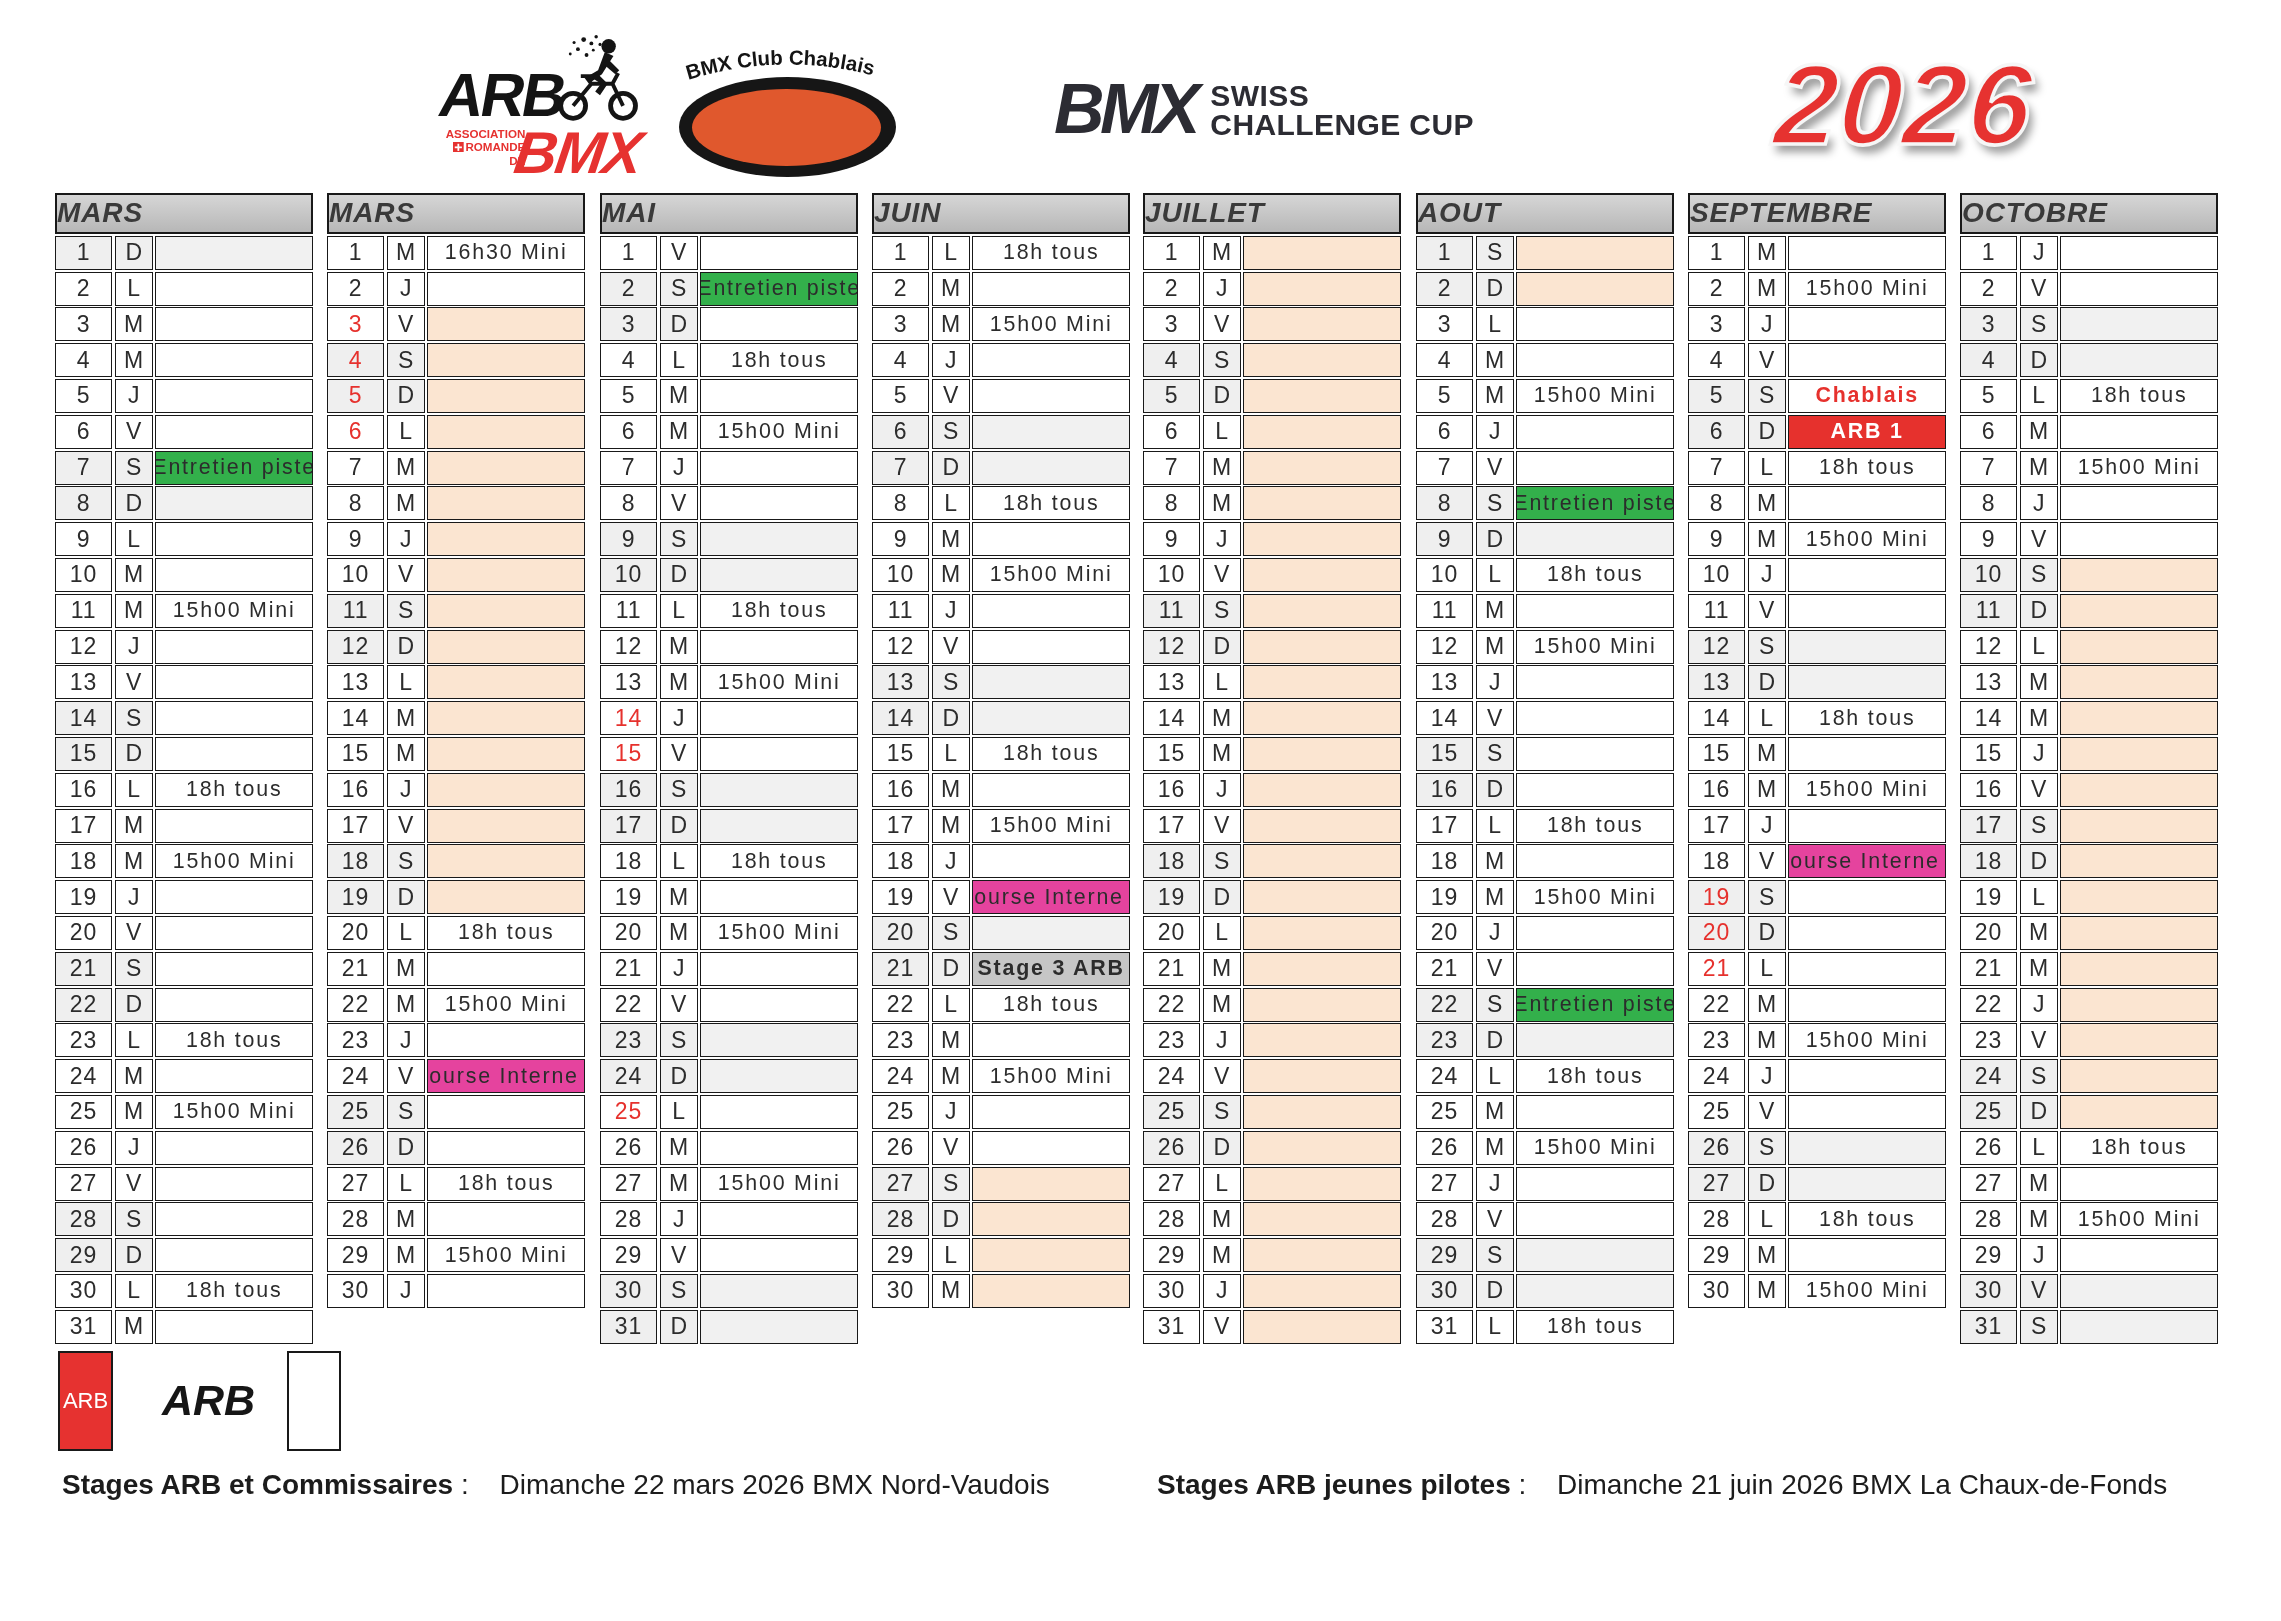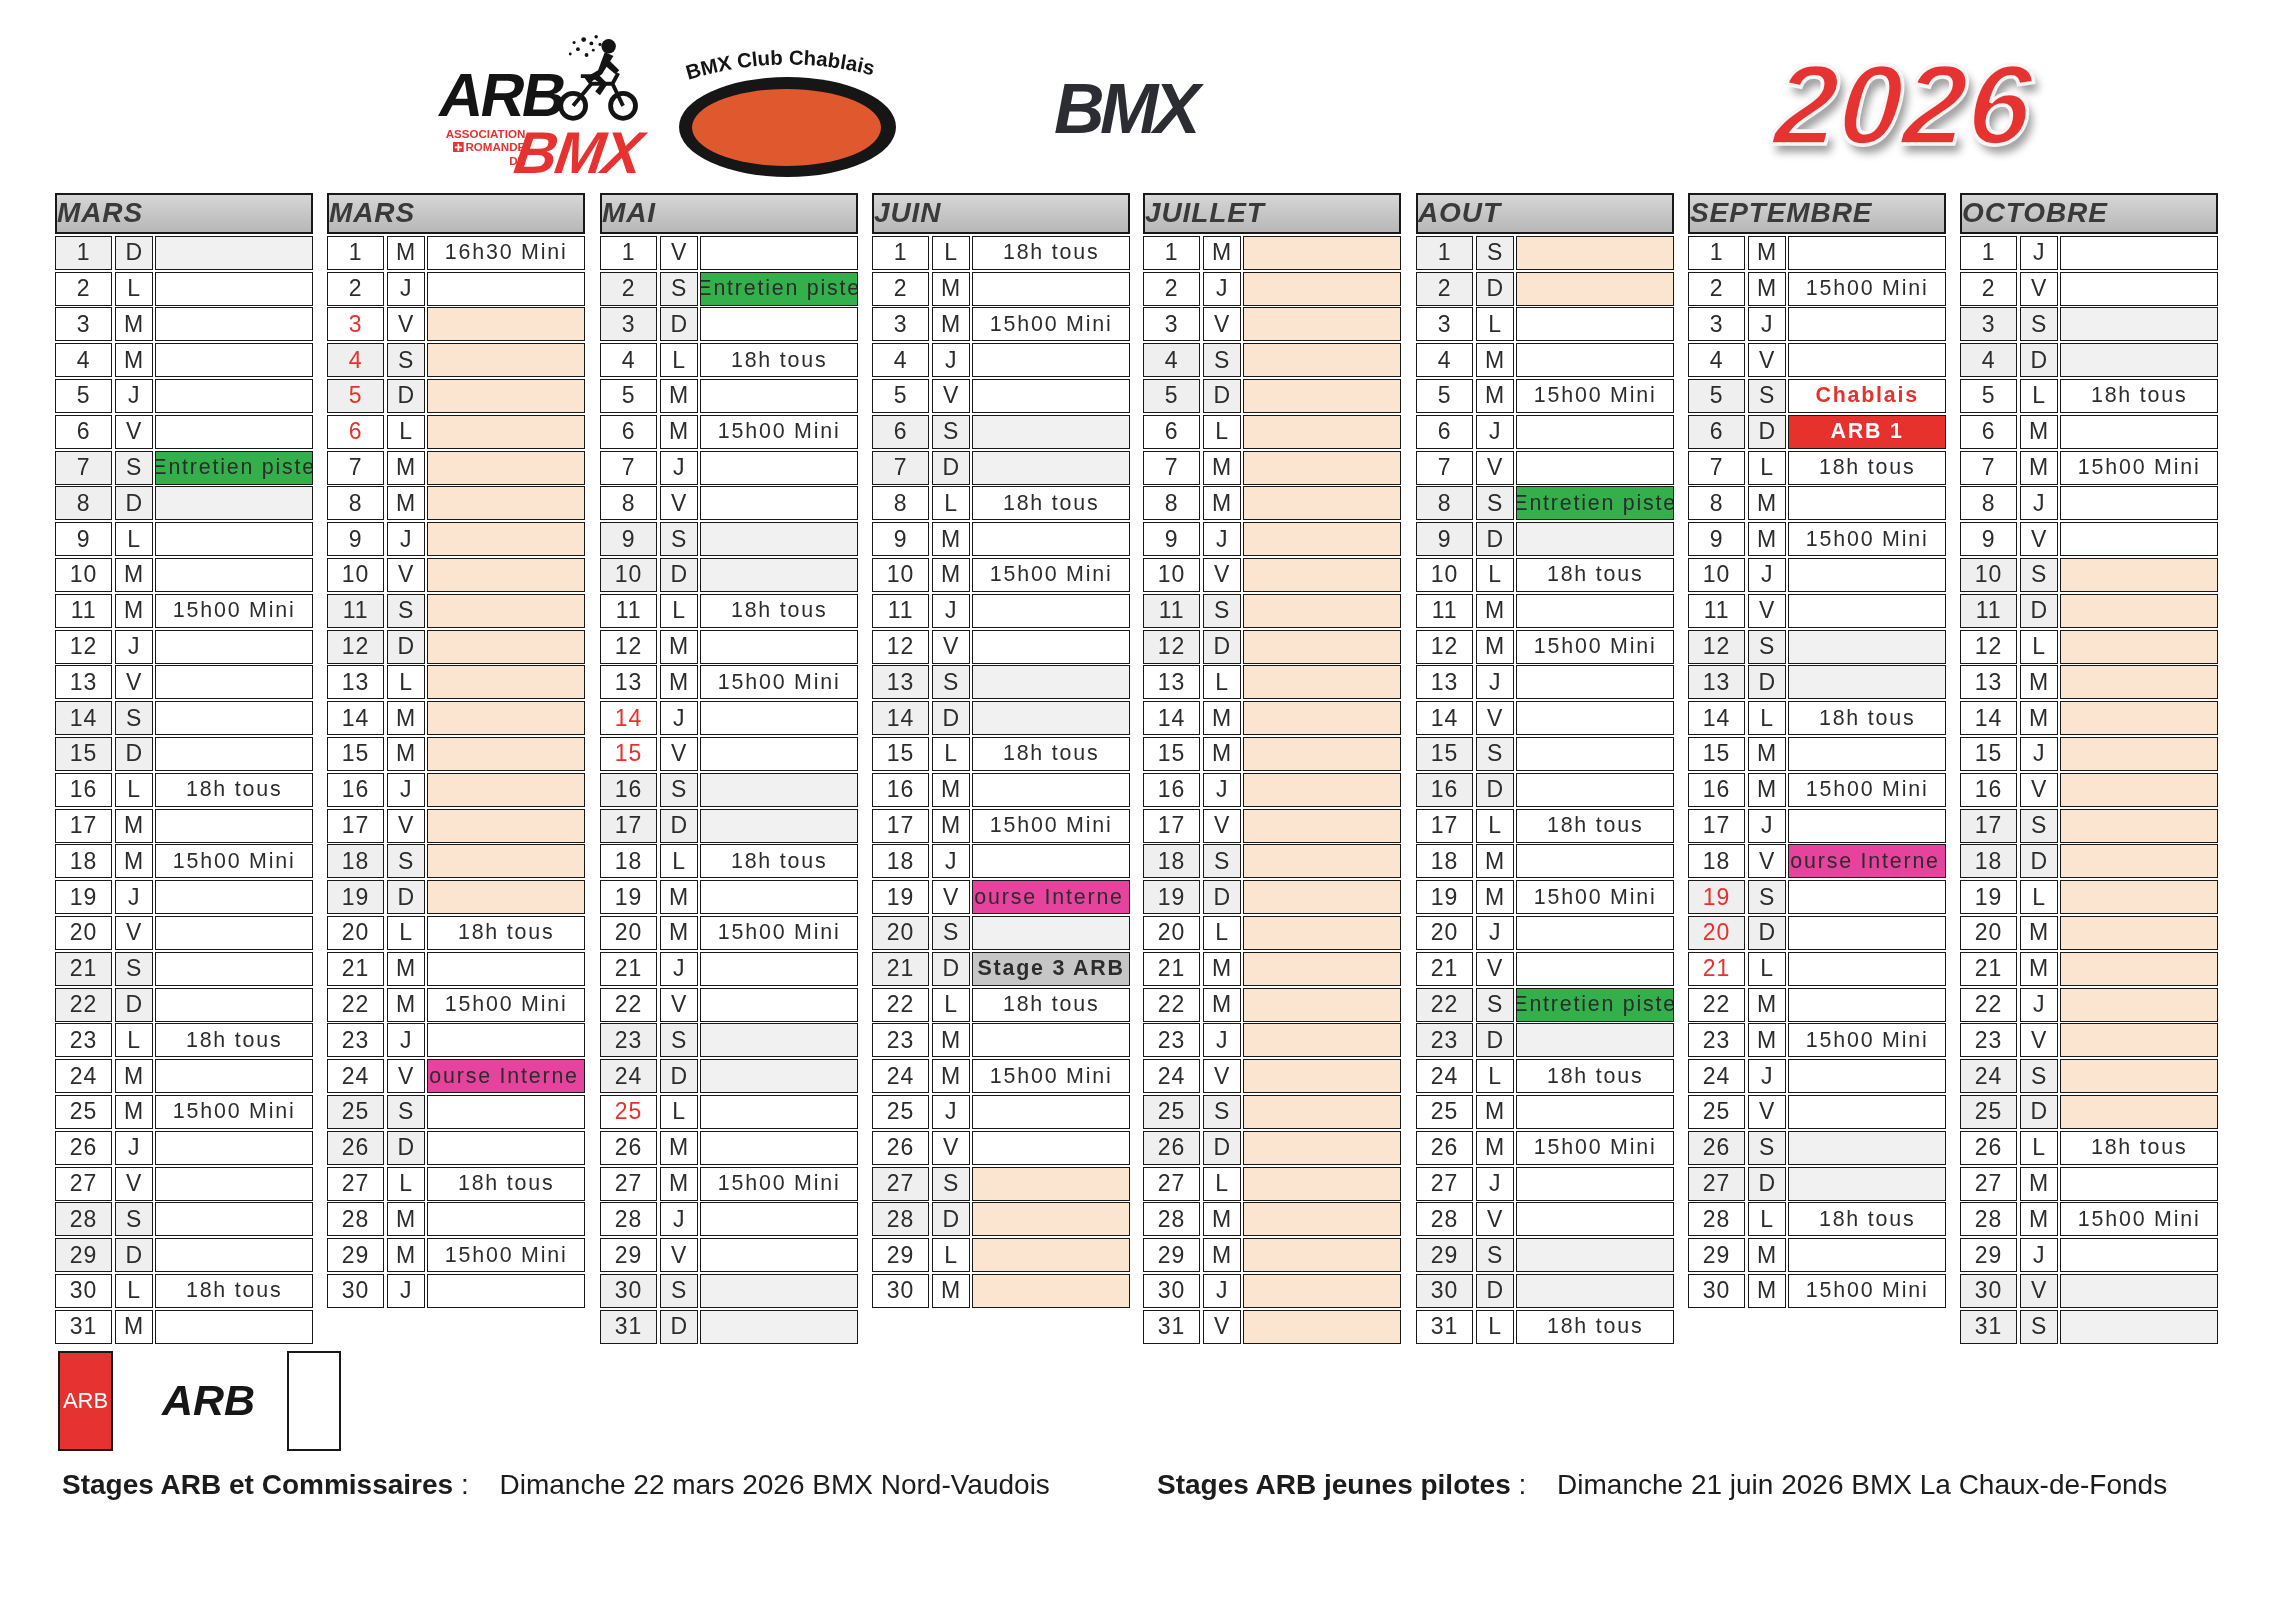--- a/index.html
+++ b/index.html
@@ -99,20 +99,24 @@
         <textPath href="#bccarc" startOffset="2">BMX Club Chablais</textPath>
       </text>
     </svg>
     <div class="bcc-ellipse">
         <div class="bcc-inner"></div>
       </div>
   </div>
 
   <div class="logo-scc">
     <div class="scc-bmx">BMX</div>
+    <div class="scc-right">
+      <div class="scc-line">SWISS</div>
+      <div class="scc-line">CHALLENGE CUP</div>
+    </div>
   </div>
 
   <div class="year">2026</div>
 </div>
 
 <div>
     <div class="month" style="left: 55px;">
       <div class="mhead">MARS</div>
       <div class="row">
         <div class="c num" style="background: rgb(239, 239, 239);">1</div>

